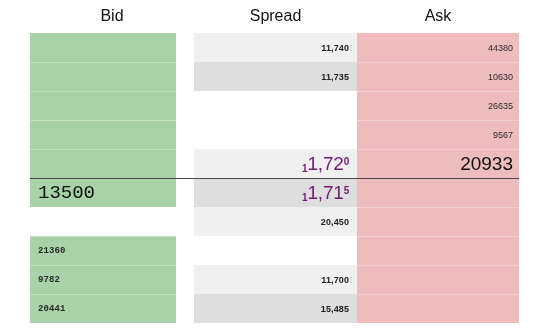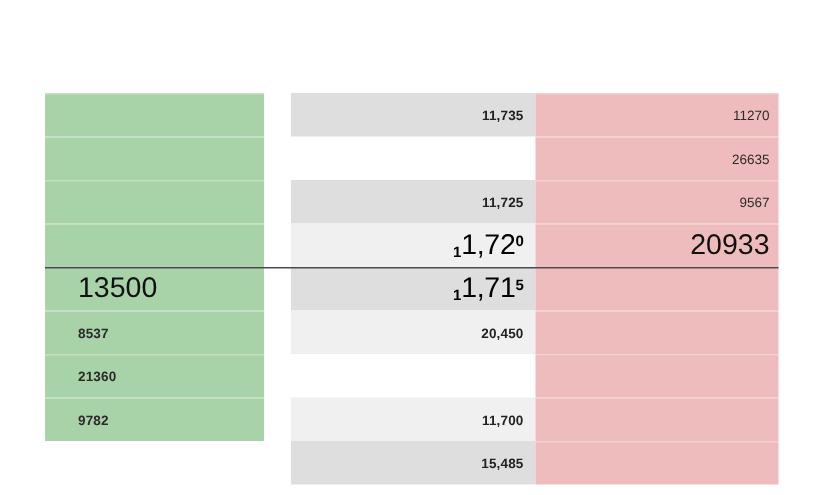--- a/index.html
+++ b/index.html
@@ -67,21 +67,22 @@
     box-sizing: border-box;
     display: flex;
     align-items: center;
     overflow: hidden;
   }
 
   .cell-bid {
     left: 30px;
     width: 146px;
     justify-content: flex-start;
-    padding-left: 22px;
+    padding-left: 8px;
+    font-family: Liberation Mono, monospace;
   }
   .cell-spread {
     left: 194px;
     width: 163px;
     justify-content: flex-end;
     padding-right: 8px;
   }
   .cell-ask {
     left: 357px;
     width: 162px;
@@ -136,21 +137,21 @@
     letter-spacing: 0px;
   }
   .qty-ask.big {
     font-size: 19px;
     font-weight: 400;
     color: #111111;
   }
   .price.big {
     font-size: 19px;
     font-weight: 400;
-    color: #000000;
+    color: #701a75;
     letter-spacing: -0.2px;
   }
   .price.big .lead,
   .price.big .tail {
     font-size: 10px;
     font-weight: 700;
     vertical-align: baseline;
     position: relative;
   }
   .price.big .lead { top: 2px; }
@@ -164,42 +165,53 @@
     height: 0;
     border-top: 1px solid #4a4a52;
     z-index: 5;
   }
 </style>
 </head>
 <body>
 
 <div class="ladder">
 
+  <div class="header-row">
+    <div class="header-cell header-bid">Bid</div>
+    <div class="header-cell header-spread">Spread</div>
+    <div class="header-cell header-ask">Ask</div>
+  </div>
 
   <div class="grid" id="grid">
+      <div class="row first-row" style="top: 0px;">
+        <div class="cell cell-bid fill-bid"></div>
+        <div class="cell cell-spread fill-spread-a">
+          <span class="price">11,740</span>
+        </div>
+        <div class="cell cell-ask fill-ask">
+          <span class="qty-ask">44380</span>
+        </div>
+      </div>
       <div class="row" style="top: 29px;">
         <div class="cell cell-bid fill-bid"></div>
         <div class="cell cell-spread fill-spread-b">
           <span class="price">11,735</span>
         </div>
         <div class="cell cell-ask fill-ask">
-          <span class="qty-ask">11270</span>
+          <span class="qty-ask">10630</span>
         </div>
       </div>
       <div class="row" style="top: 58px;">
         <div class="cell cell-bid fill-bid"></div>
         <div class="cell cell-ask fill-ask">
           <span class="qty-ask">26635</span>
         </div>
       </div>
       <div class="row" style="top: 87px;">
         <div class="cell cell-bid fill-bid"></div>
-        <div class="cell cell-spread fill-spread-b">
-          <span class="price">11,725</span>
-        </div>
         <div class="cell cell-ask fill-ask">
           <span class="qty-ask">9567</span>
         </div>
       </div>
       <div class="row" style="top: 116px;">
         <div class="cell cell-bid fill-bid"></div>
         <div class="cell cell-spread fill-spread-a">
           <span class="price big"><span class="lead">1</span><span class="mid">1,72</span><span class="tail">0</span></span>
         </div>
         <div class="cell cell-ask fill-ask">
@@ -209,23 +221,20 @@
       <div class="row" style="top: 145px;">
         <div class="cell cell-bid fill-bid">
           <span class="qty big">13500</span>
         </div>
         <div class="cell cell-spread fill-spread-b">
           <span class="price big"><span class="lead">1</span><span class="mid">1,71</span><span class="tail">5</span></span>
         </div>
         <div class="cell cell-ask fill-ask" style="background: rgb(238, 188, 188);"></div>
       </div>
       <div class="row" style="top: 174px;">
-        <div class="cell cell-bid fill-bid">
-          <span class="qty">8537</span>
-        </div>
         <div class="cell cell-spread fill-spread-a">
           <span class="price">20,450</span>
         </div>
         <div class="cell cell-ask fill-ask" style="background: rgb(238, 188, 188);"></div>
       </div>
       <div class="row" style="top: 203px; text-align: center;">
         <div class="cell cell-bid fill-bid">
           <span class="qty">21360</span>
         </div>
         <div class="cell cell-ask fill-ask" style="background: rgb(238, 188, 188);"></div>
@@ -233,20 +242,23 @@
       <div class="row" style="top: 232px;">
         <div class="cell cell-bid fill-bid">
           <span class="qty">9782</span>
         </div>
         <div class="cell cell-spread fill-spread-a">
           <span class="price">11,700</span>
         </div>
         <div class="cell cell-ask fill-ask" style="background: rgb(238, 188, 188);"></div>
       </div>
       <div class="row" style="top: 261px;">
+        <div class="cell cell-bid fill-bid">
+          <span class="qty">20441</span>
+        </div>
         <div class="cell cell-spread fill-spread-b">
           <span class="price">15,485</span>
         </div>
         <div class="cell cell-ask fill-ask" style="background: rgb(238, 188, 188);"></div>
       </div>
       <div class="separator" style="top: 145px;"></div>
     </div>
 
 </div>
 

